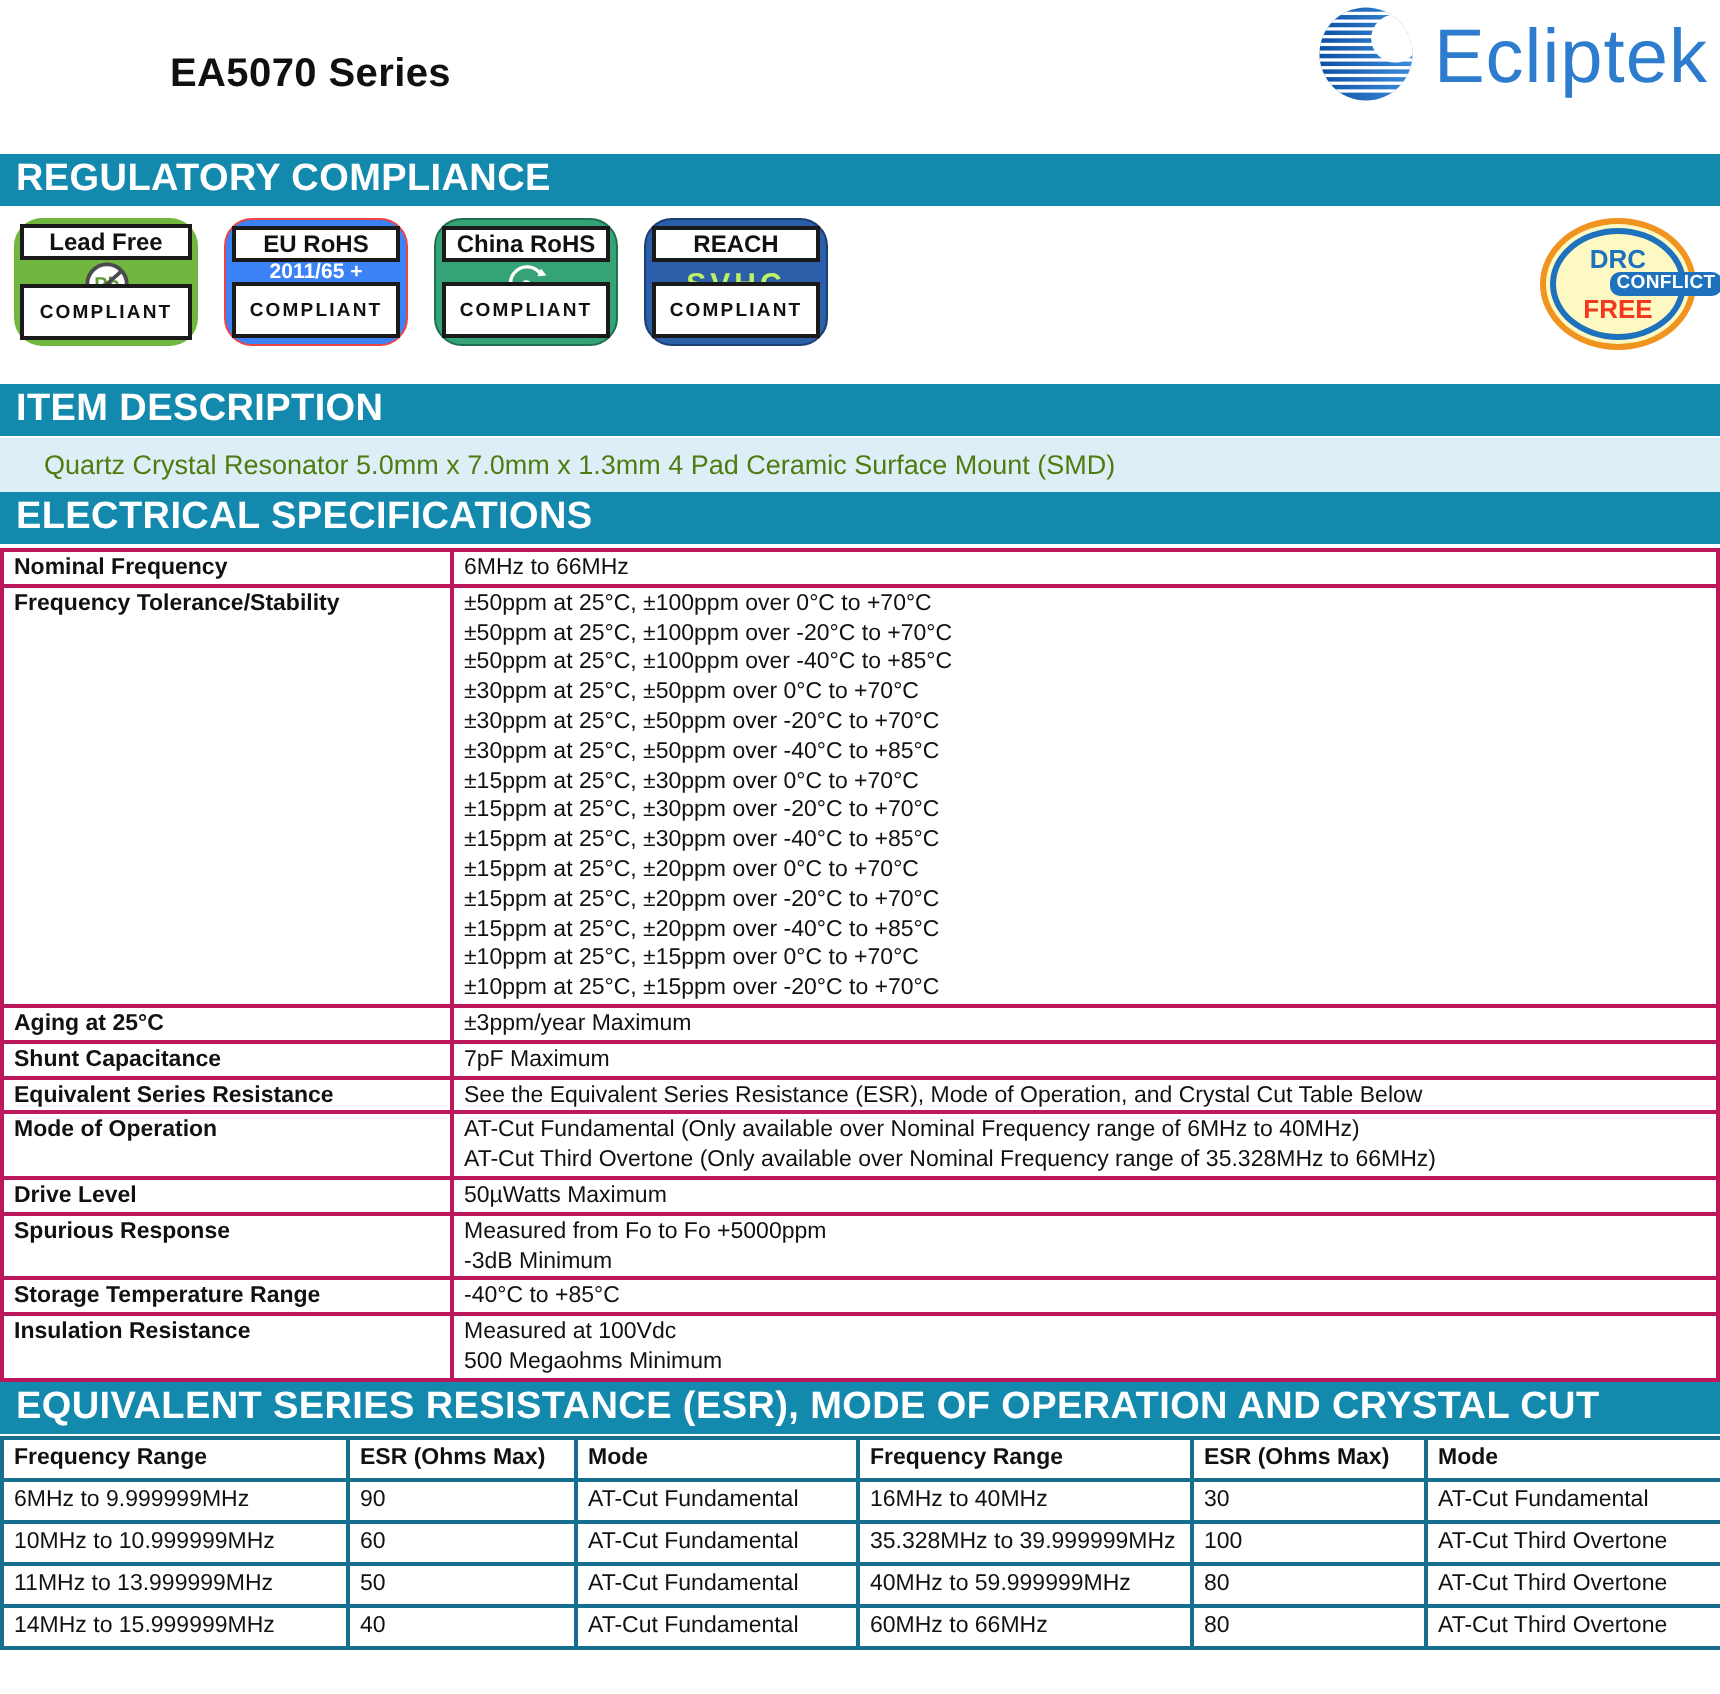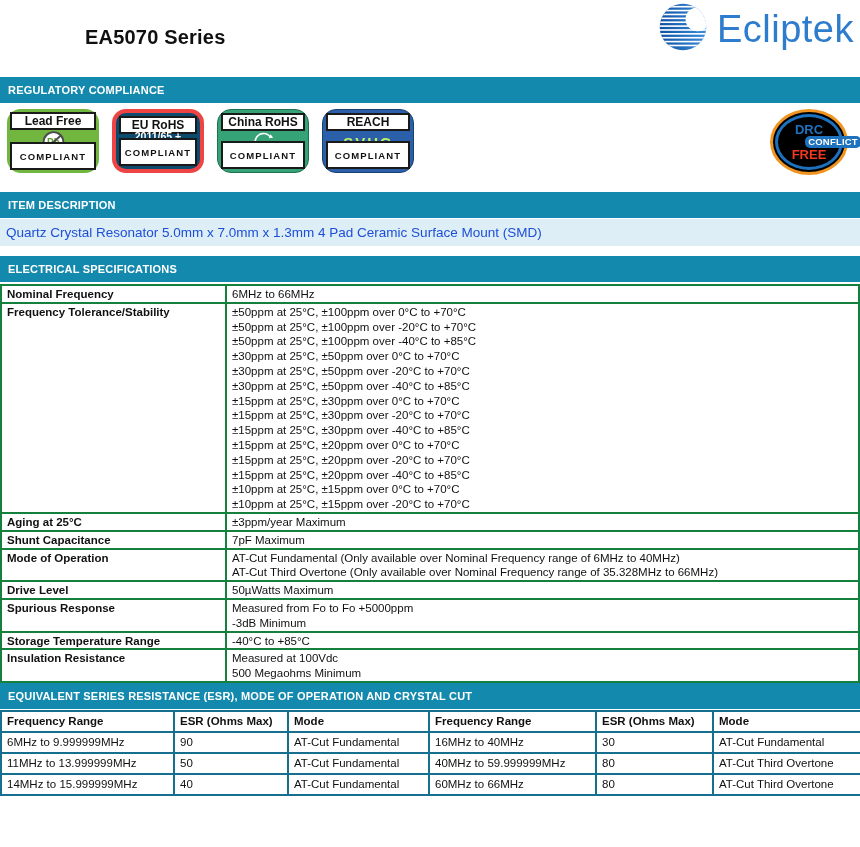--- a/index.html
+++ b/index.html
@@ -7,55 +7,55 @@
   body {
     height:847px; overflow:hidden; background:#fff;
     font-family:"Liberation Sans", sans-serif; color:#111; position:relative;
   }
   
   .header { height:77px; position:relative; }
   .doc-title { position:absolute; left:85px; top:26px; font-size:20px; font-weight:bold; color:#101010; letter-spacing:0.2px; }
   .logo { position:absolute; top:2px; right:6px; display:flex; align-items:center; gap:9px; }
   .logo-text { font-size:38px; color:#2d7ccd; letter-spacing:0.5px; }
   
-  .bar { height:26px; background:#1489ae; color:#fff; font-weight:bold; font-size:11px;
+  .bar { height:26px; background:#1489ae; color:#fff; font-weight:bold; font-size:19px;
          display:flex; align-items:center; padding-left:8px; letter-spacing:0.2px; }
   
   .badges { height:89px; padding:6px 0 0 7px; display:flex; gap:13px; align-items:flex-start; }
   .badge { width:92px; height:64px; border-radius:14px; position:relative; }
   .badge.lead  { background:#71b63e; }
-  .badge.eu    { background:#0c4a6e; border:4px solid #ef4444; }
+  .badge.eu    { background:#3b82f6; border:1px solid #ef4444; }
   .badge.china { background:#36a377; border:1px solid #1f7050; }
   .badge.reach { background:#2b5fa9; border:1px solid #1c3f73; }
   .badge-top, .badge-bottom {
     position:absolute; left:3px; right:3px; background:#fff; border:2px solid #1a1a1a;
     display:flex; align-items:center; justify-content:center; color:#111;
   }
   .badge-top { top:3px; height:18px; font-weight:bold; font-size:12px; }
   .badge-bottom { bottom:3px; height:28px; font-weight:bold; font-size:9.5px; letter-spacing:1.1px; }
   .badge-mid { position:absolute; top:21px; bottom:19px; left:0; right:0;
                display:flex; flex-direction:column; align-items:center; justify-content:center; }
   .eu-lines { color:#fff; font-weight:bold; font-size:10.5px; line-height:11.5px; text-align:center; white-space:pre-line; }
   .svhc { color:#bef264; font-weight:bold; font-size:15px; letter-spacing:2px;text-align:right; }
   
   .drc-wrap { margin-left:auto; margin-right:12px; }
-  .drc { width:78px; height:66px; background:#000000; border:3px solid #f0941f; border-radius:50%; position:relative; }
+  .drc { width:78px; height:66px; background:#fef9c3; border:3px solid #f0941f; border-radius:50%; position:relative; }
   .drc-ring { position:absolute; inset:2px; border:3px solid #1d71bd; border-radius:50%; }
   .drc-content { position:absolute; inset:0; display:flex; flex-direction:column; align-items:center; justify-content:center; }
   .drc-top { color:#1d71bd; font-weight:bold; font-size:13px; line-height:13px; }
   .drc-mid { background:#1d71bd; color:#fff; font-weight:bold; font-size:9.5px; line-height:12px; padding:0 3px; border-radius:5px; letter-spacing:0.2px;margin-left:48px; }
   .drc-bot { color:#f2391f; font-weight:bold; font-size:13px; line-height:14px; }
   
   .desc { margin-top:1px; height:27px; background:#ddeef6; display:flex; align-items:center;
-          padding-left:6px; font-size:13.5px; color:#1d4ed8; }
-  .bar.elec { margin-top:10px; }
+          padding-left:22px; font-size:13.5px; color:#4d7c0f; }
+  .bar.elec { }
   
   table { border-collapse:collapse; width:860px; table-layout:fixed; }
   .spec { margin-top:2px; font-size:11.5px; }
-  .spec td { border:2px solid #15803d; vertical-align:top; padding:1px 5px 0 5px; line-height:14.8px; }
+  .spec td { border:2px solid #be185d; vertical-align:top; padding:1px 5px 0 5px; line-height:14.8px; }
   .spec-label { font-weight:bold; }
   .spec-val { white-space:pre-line; }
   
   .esr { margin-top:1px; font-size:11.5px; }
   .esr th, .esr td { border:2px solid #176f90; text-align:left; padding:2px 5px; height:17px; line-height:15px; }
   .esr th { font-weight:bold; }
 </style>
 </head>
 <body>
 
@@ -195,20 +195,24 @@
     </tr>
     <tr>
       <td class="spec-label">Aging at 25°C</td>
       <td class="spec-val">±3ppm/year Maximum</td>
     </tr>
     <tr>
       <td class="spec-label">Shunt Capacitance</td>
       <td class="spec-val">7pF Maximum</td>
     </tr>
     <tr>
+      <td class="spec-label">Equivalent Series Resistance</td>
+      <td class="spec-val">See the Equivalent Series Resistance (ESR), Mode of Operation, and Crystal Cut Table Below</td>
+    </tr>
+    <tr>
       <td class="spec-label">Mode of Operation</td>
       <td class="spec-val">AT-Cut Fundamental (Only available over Nominal Frequency range of 6MHz to 40MHz)
 AT-Cut Third Overtone (Only available over Nominal Frequency range of 35.328MHz to 66MHz)</td>
     </tr>
     <tr>
       <td class="spec-label">Drive Level</td>
       <td class="spec-val">50µWatts Maximum</td>
     </tr>
     <tr>
       <td class="spec-label">Spurious Response</td>
@@ -253,20 +257,28 @@
   <tbody>
     <tr>
       <td>6MHz to 9.999999MHz</td>
       <td>90</td>
       <td>AT-Cut Fundamental</td>
       <td>16MHz to 40MHz</td>
       <td>30</td>
       <td>AT-Cut Fundamental</td>
     </tr>
     <tr>
+      <td>10MHz to 10.999999MHz</td>
+      <td>60</td>
+      <td>AT-Cut Fundamental</td>
+      <td>35.328MHz to 39.999999MHz</td>
+      <td>100</td>
+      <td>AT-Cut Third Overtone</td>
+    </tr>
+    <tr>
       <td>11MHz to 13.999999MHz</td>
       <td>50</td>
       <td>AT-Cut Fundamental</td>
       <td>40MHz to 59.999999MHz</td>
       <td>80</td>
       <td>AT-Cut Third Overtone</td>
     </tr>
     <tr>
       <td>14MHz to 15.999999MHz</td>
       <td>40</td>

